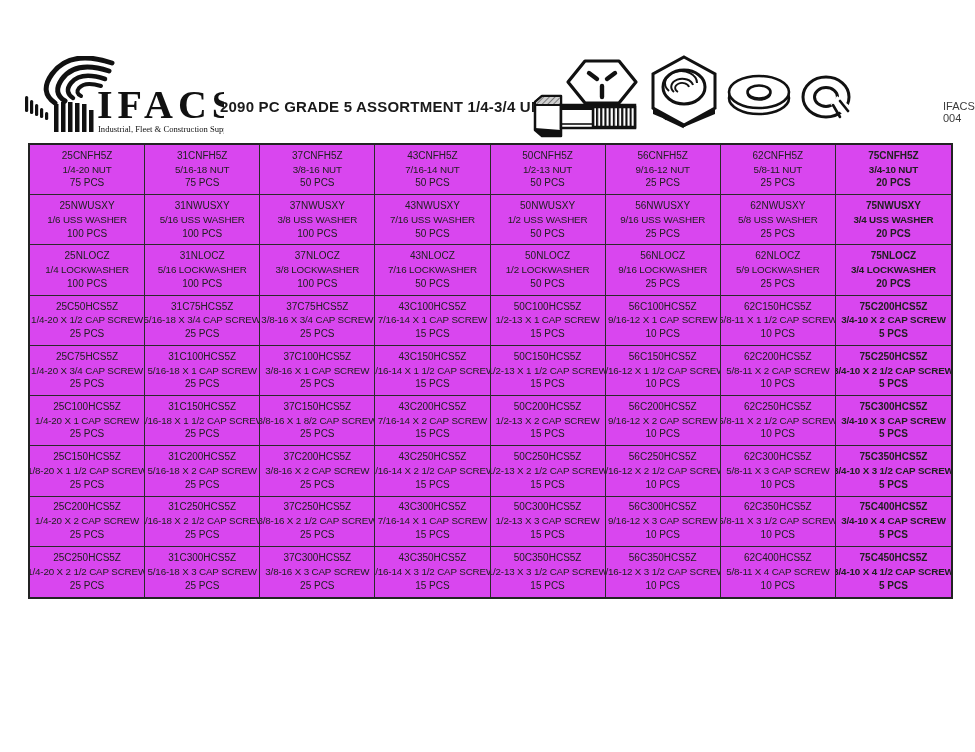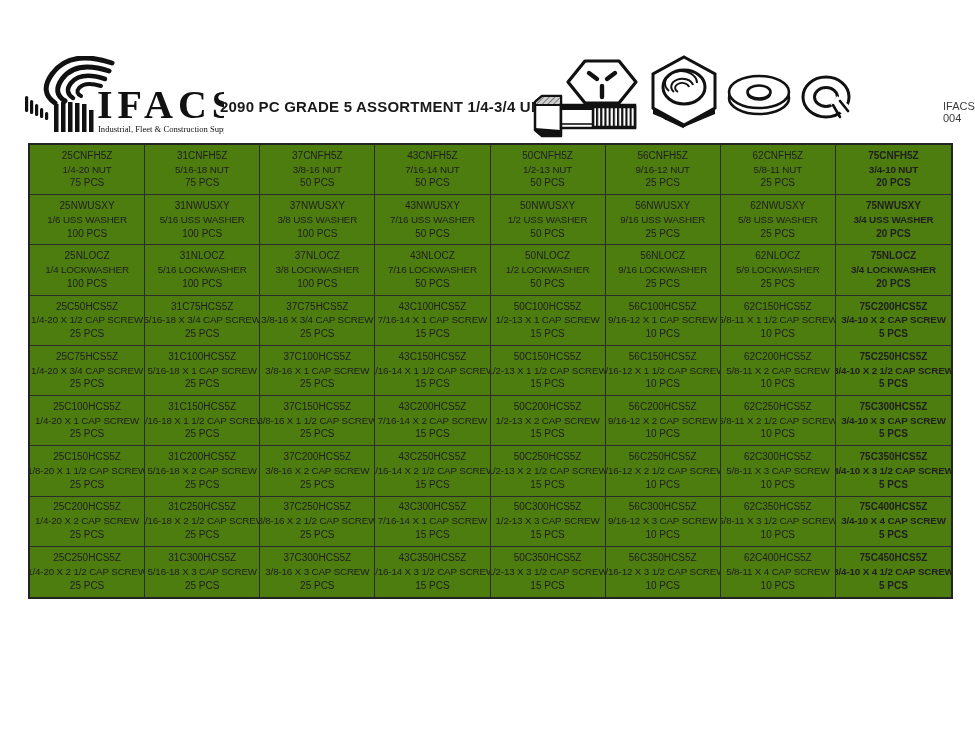--- a/index.html
+++ b/index.html
@@ -18,21 +18,21 @@
   }
   .img-capscrew{position:absolute;left:533px;top:90px;width:106px;height:52px;}
   .img-headtop{position:absolute;left:565px;top:59px;width:74px;height:46px;}
   .img-nut{position:absolute;left:645px;top:55px;width:78px;height:74px;}
   .img-washer{position:absolute;left:725px;top:71px;width:68px;height:48px;}
   .img-lockwasher{position:absolute;left:799px;top:73px;width:54px;height:48px;}
   
   .parts-table{
     position:absolute;left:28px;top:143px;width:925px;height:456px;
     display:grid;grid-template-columns:repeat(8,1fr);grid-template-rows:repeat(9,1fr);
-    border:2px solid #232323;box-sizing:border-box;background:#4d7c0f;
+    border:2px solid #232323;box-sizing:border-box;background:#d946ef;
   }
   .cell{
     border-right:1px solid #2b2b2b;border-bottom:1px solid #2b2b2b;
     display:flex;flex-direction:column;justify-content:space-evenly;align-items:center;
     text-align:center;padding:2px 0;overflow:hidden;
   }
   .cell:nth-child(8n){border-right:none;font-weight:bold;}
   .cell:nth-last-child(-n+8){border-bottom:none;}
   .cl{font-size:10px;line-height:1;color:#202020;white-space:nowrap;}
   .cl.desc{font-size:9.8px;letter-spacing:-0.15px;}
@@ -333,21 +333,21 @@
         <div class="cl desc">1/4-20 X 1 CAP SCREW</div>
         <div class="cl">25 PCS</div>
       </div>
       <div class="cell">
         <div class="cl">31C150HCS5Z</div>
         <div class="cl desc">5/16-18 X 1 1/2 CAP SCREW</div>
         <div class="cl">25 PCS</div>
       </div>
       <div class="cell">
         <div class="cl">37C150HCS5Z</div>
-        <div class="cl desc">3/8-16 X 1 1/2 CAP SCREW</div>
+        <div class="cl desc">3/8-16 X 1 8/2 CAP SCREW</div>
         <div class="cl">25 PCS</div>
       </div>
       <div class="cell">
         <div class="cl">43C200HCS5Z</div>
         <div class="cl desc">7/16-14 X 2 CAP SCREW</div>
         <div class="cl">15 PCS</div>
       </div>
       <div class="cell">
         <div class="cl">50C200HCS5Z</div>
         <div class="cl desc">1/2-13 X 2 CAP SCREW</div>

